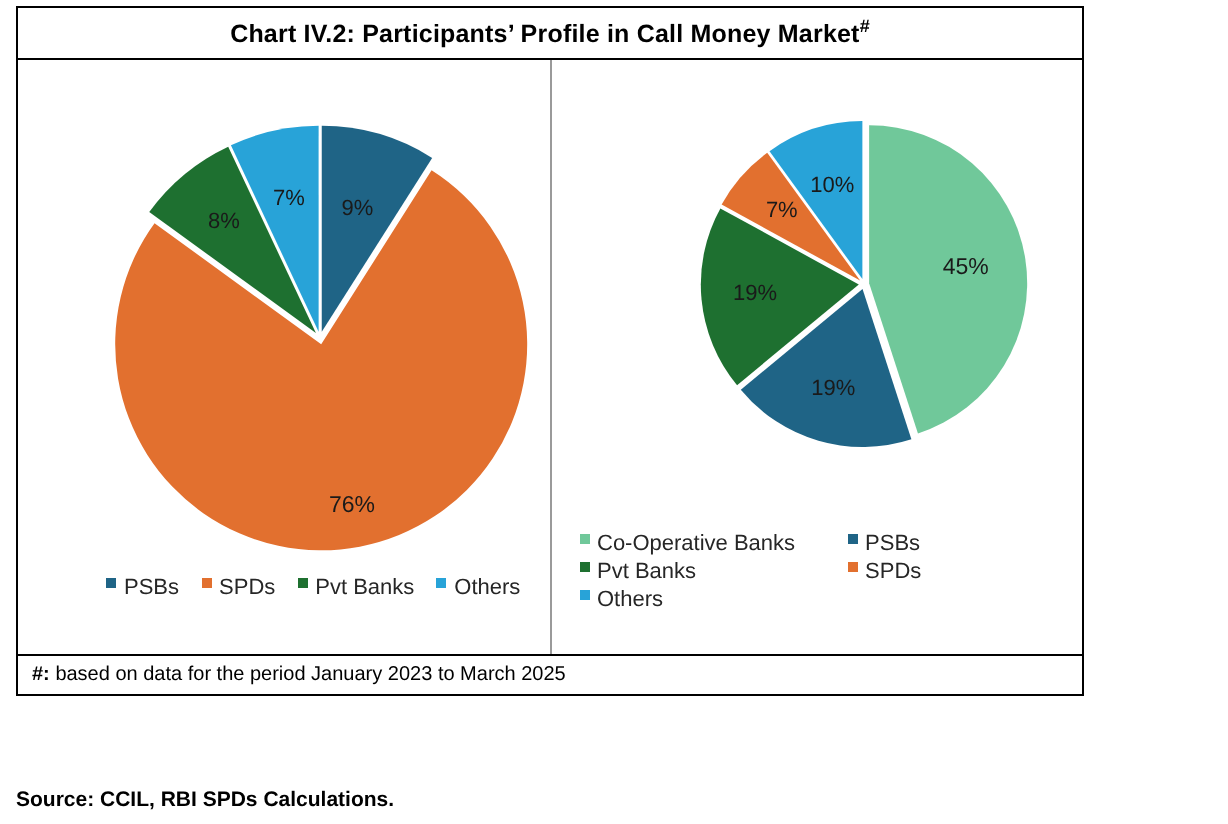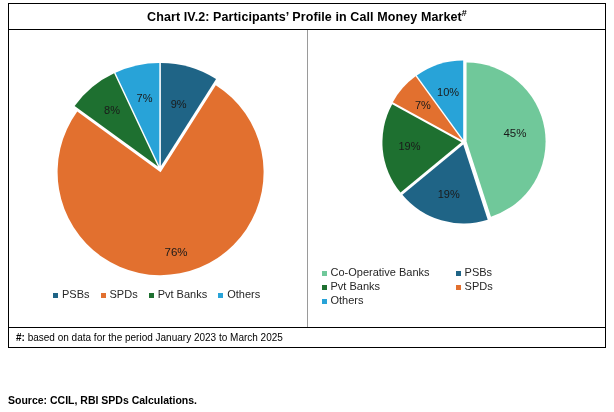--- a/index.html
+++ b/index.html
@@ -9,21 +9,21 @@
     font-family:"Liberation Sans", sans-serif;
     color:#000000;
     overflow:hidden;
   }
   .page{position:relative;width:614px;height:412px;}
 
   
   .chart-table{
     position:absolute;
     left:8px; top:3px;
-    width:598px;
+    width:534px;
     border:1.6px solid #000;
     border-collapse:collapse;
     background:#fff;
     box-sizing:border-box;
   }
   .title-row{
     height:25px;
     border-bottom:1.6px solid #000;
     display:flex;align-items:center;justify-content:center;
   }
@@ -75,21 +75,21 @@
   .slice-label.big{font-size:11.5px;}
 
   
   .legend{
     position:absolute;
     display:flex;
     font-size:11px;
     color:#262626;
   }
   .legend.single-row{gap:11px;align-items:center;}
-  .legend-item{display:flex;align-items:center;gap:4px;white-space:nowrap;}
+  .legend-item{display:flex;align-items:flex-start;gap:4px;white-space:nowrap;}
   .legend-swatch{
     width:5px;height:5px;display:inline-block;flex:0 0 auto;
     position:relative;top:1px;
   }
   .legend-grid{
     position:absolute;
     display:grid;
     grid-template-columns:auto auto;
     column-gap:26px;
     row-gap:2px;

